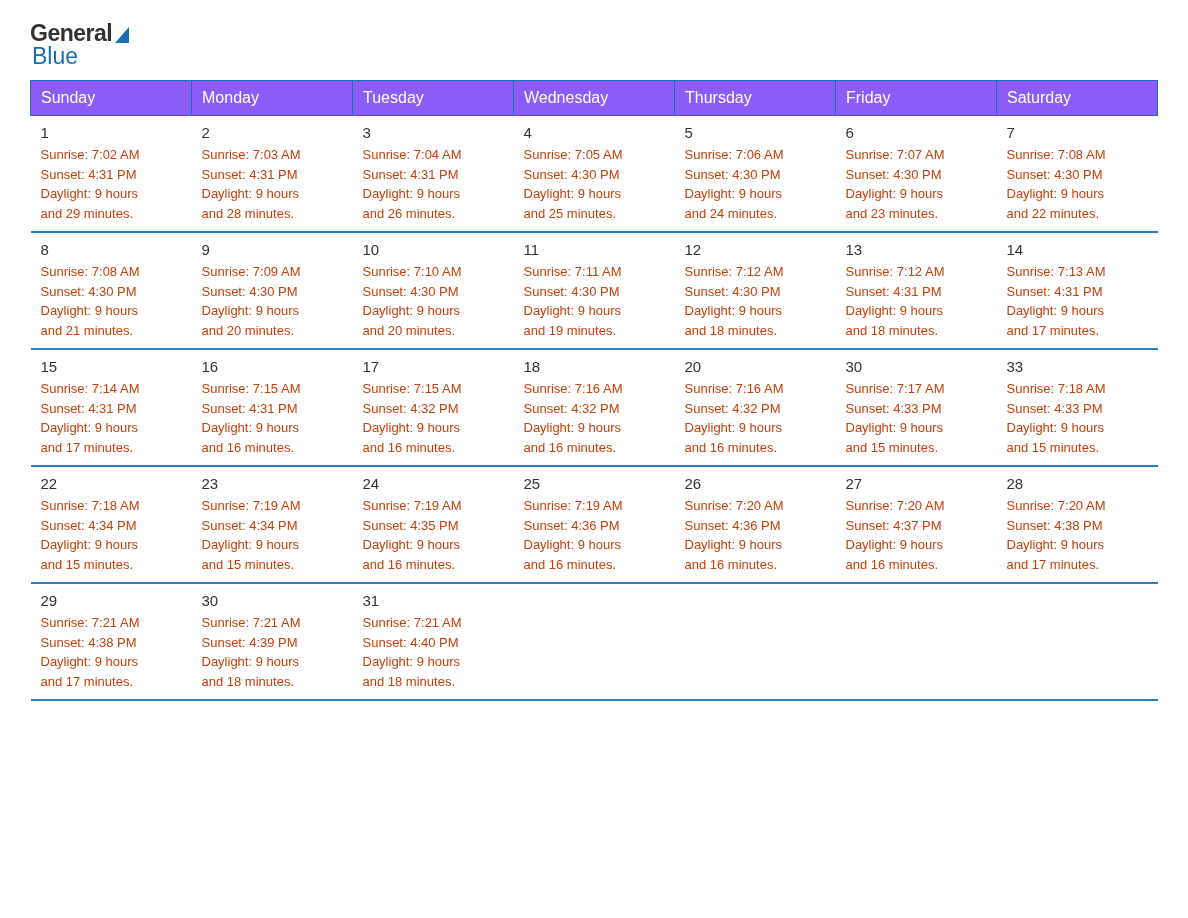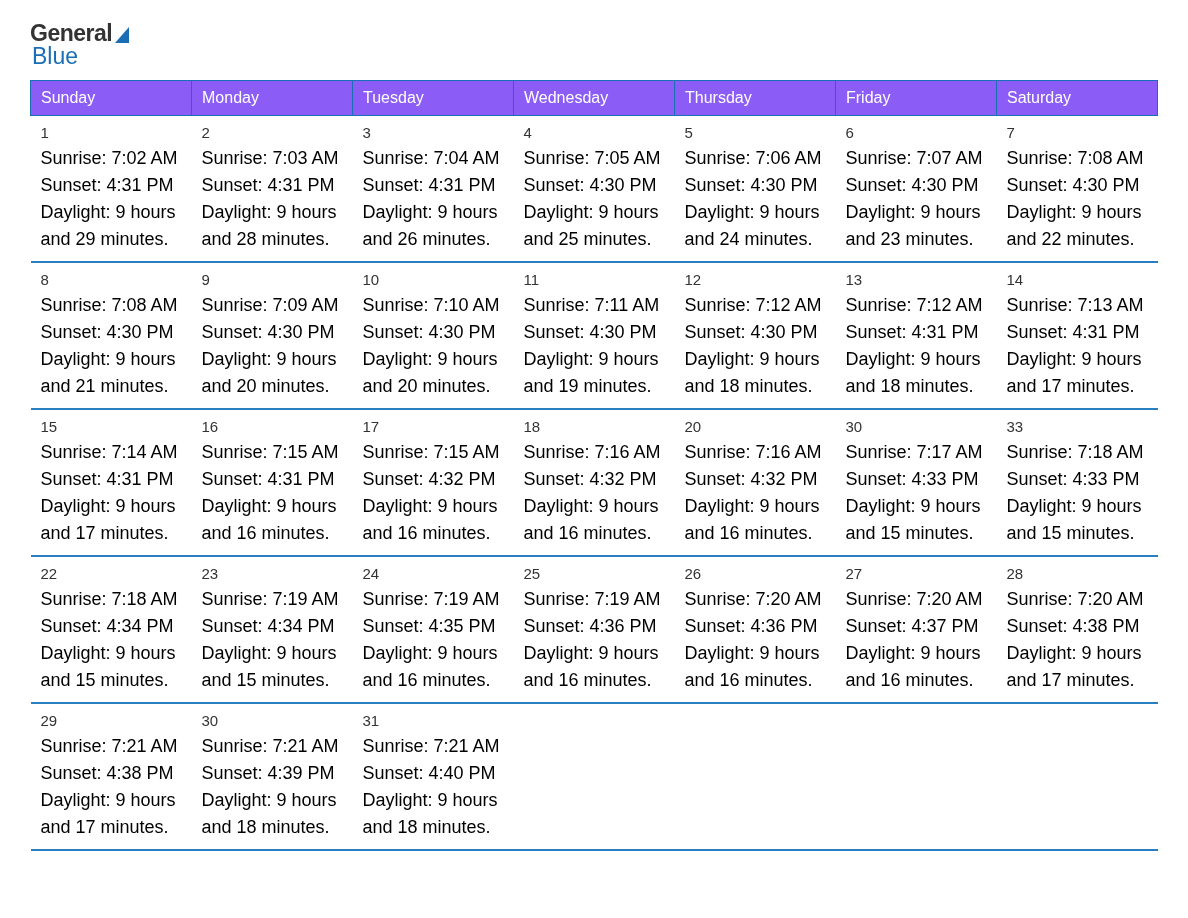--- a/index.html
+++ b/index.html
@@ -62,23 +62,23 @@
       min-height: 100px;
       background: #fff;
     }
     .day-num {
       font-size: 15px;
       font-weight: normal;
       margin-bottom: 4px;
       display: block;
     }
     .day-info {
-      font-size: 18px;
+      font-size: 13px;
       line-height: 1.5;
-      color: #000000;
+      color: #c2410c;
     }
     .empty-cell {
       background: #fff;
     }
   </style>
 </head>
 <body>
 
 <div class="header">
   <div class="logo">

